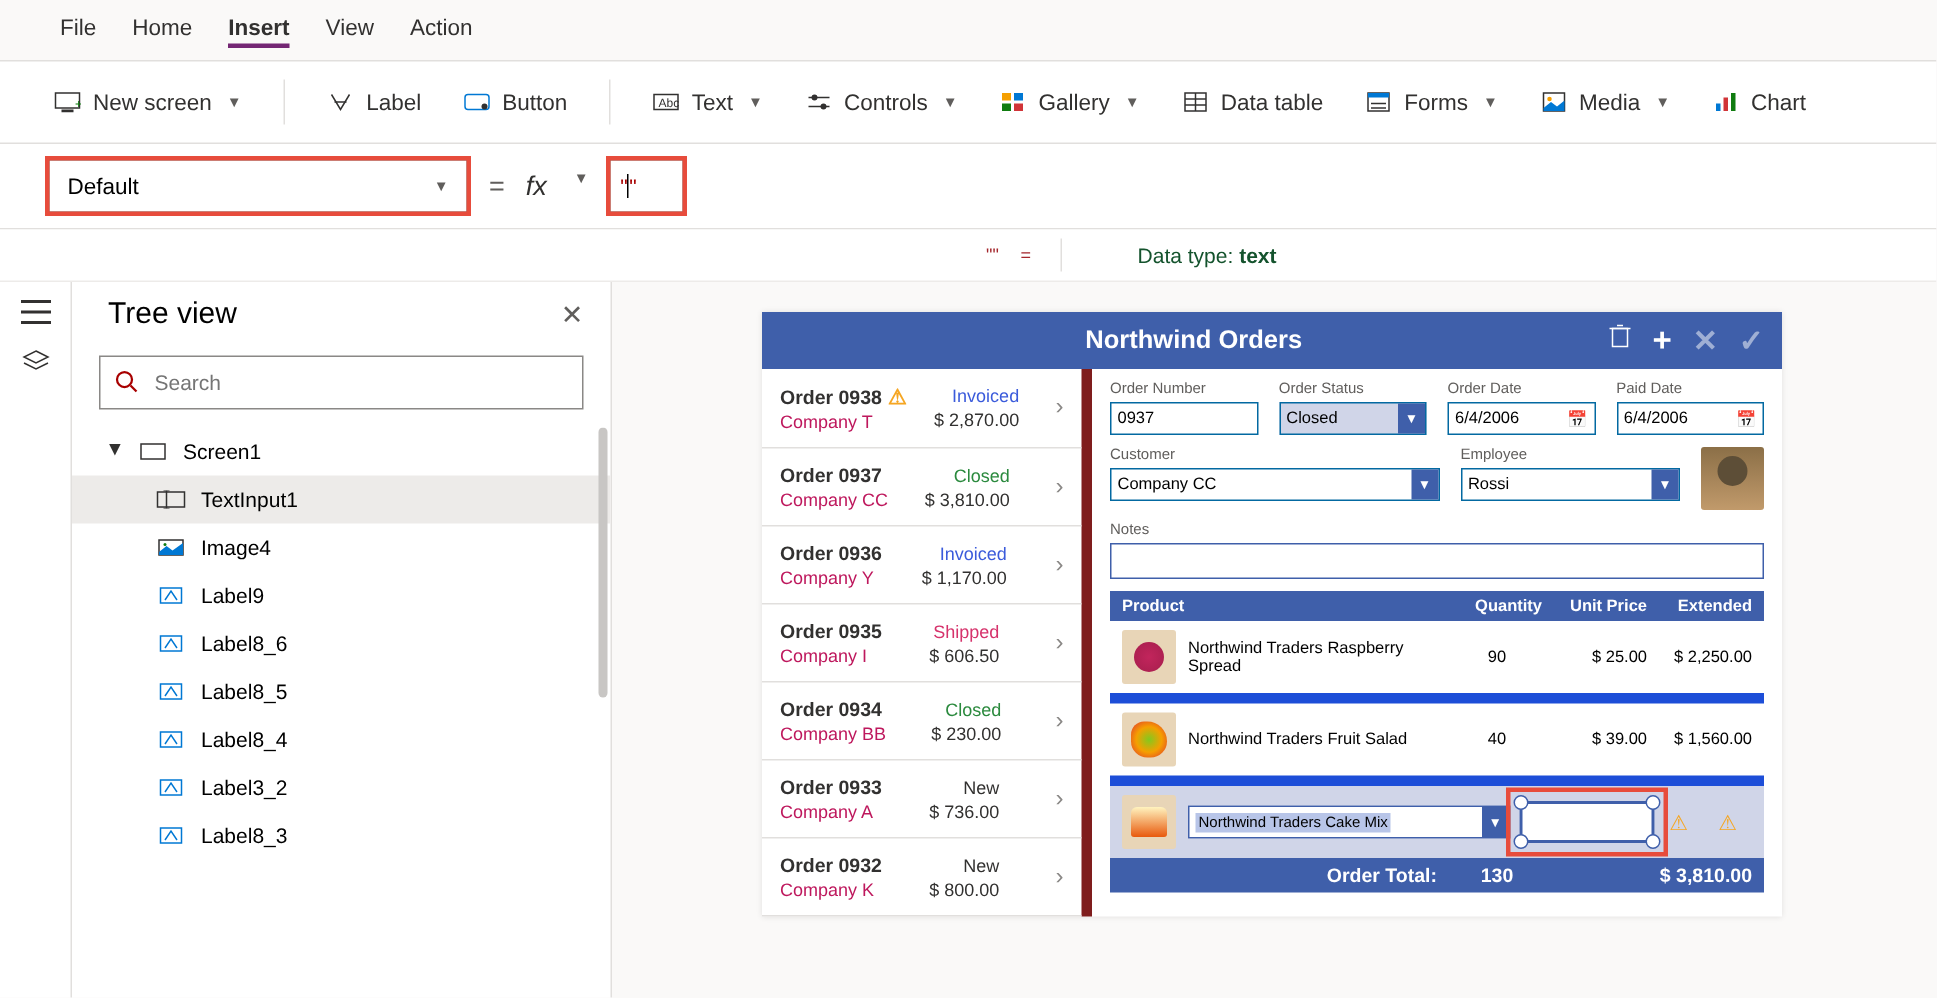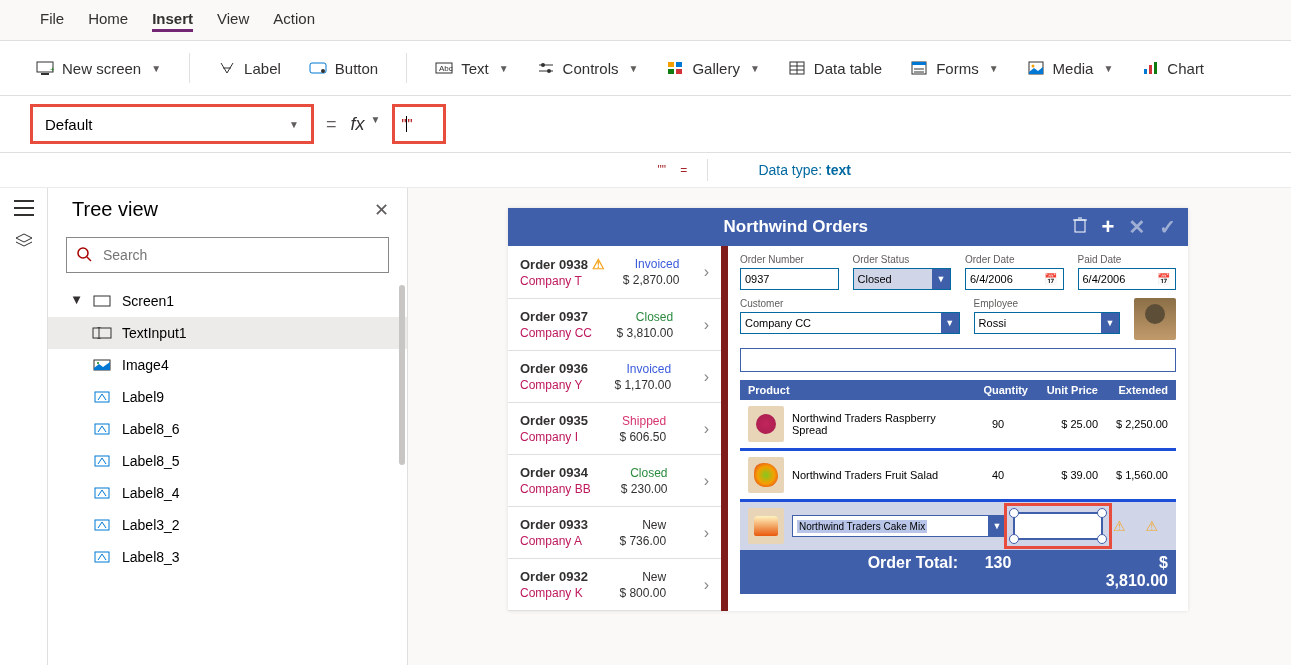--- a/index.html
+++ b/index.html
@@ -15,48 +15,48 @@
 .ribbon-item { display: flex; align-items: center; gap: 8px; cursor: pointer; color: #323130; }
 .ribbon-divider { width: 1px; height: 30px; background: #e1dfdd; }
 .ico { width: 18px; height: 18px; display: inline-flex; align-items: center; justify-content: center; }
 .chev { font-size: 10px; color: #605e5c; margin-left: 2px; }
 
 
 .formula-bar { display: flex; align-items: center; padding: 10px 32px; gap: 14px; background: #fff; border-bottom: 1px solid #e1dfdd; }
 .prop-selector { width: 280px; height: 36px; border: 1px solid #605e5c; display: flex; align-items: center; justify-content: space-between; padding: 0 12px; font-size: 15px; background: #fff; }
 .highlight-red { outline: 3px solid #e74c3c; outline-offset: -1px; }
 .eq { font-size: 18px; color: #605e5c; }
-.fx { font-style: italic; font-size: 18px; color: #323130; display: flex; align-items: flex-start; gap: 4px; }
+.fx { font-style: italic; font-size: 18px; color: #323130; display: flex; align-items: flex-start; gap: 16px; }
 .formula-input { width: 50px; height: 36px; border: 1px solid #605e5c; display: flex; align-items: center; padding: 0 6px; background: #fff; font-size: 14px; color: #a80000; font-family: monospace; }
 .cursor-blink { border-left: 1px solid #000; height: 16px; display: inline-block; }
 
 
 .result-bar { display: flex; align-items: center; padding: 6px 440px 6px 0; border-bottom: 1px solid #edebe9; background: #fff; font-size: 14px; gap: 30px; justify-content: flex-end; }
 .result-box { border-right: 1px solid #e1dfdd; padding: 4px 20px; font-family: monospace; color: #a4262c; font-size: 12px; }
-.data-type { padding-left: 20px; color: #0369a1; }
+.data-type { padding-left: 20px; color: #14532d; }
 .data-type b { font-weight: 600; }
 
 
 .main { display: flex; height: calc(100% - 150px); }
 .left-rail { width: 48px; background: #fff; border-right: 1px solid #e1dfdd; display: flex; flex-direction: column; align-items: center; padding-top: 12px; gap: 16px; }
 .rail-btn { width: 20px; height: 16px; display: flex; flex-direction: column; justify-content: space-between; cursor: pointer; }
 .rail-btn span { height: 2px; background: #323130; }
 .rail-icon { font-size: 18px; }
 
 
 .tree-panel { width: 360px; background: #fff; border-right: 1px solid #e1dfdd; display: flex; flex-direction: column; }
 .tree-header { display: flex; justify-content: space-between; align-items: center; padding: 10px 18px 10px 24px; font-size: 20px; font-weight: 400; }
 .tree-close { font-size: 18px; color: #605e5c; cursor: pointer; }
 .tree-search { margin: 6px 18px 12px; height: 36px; border: 1px solid #8a8886; display: flex; align-items: center; padding: 0 10px; gap: 10px; }
 .tree-search input { border: none; outline: none; font-size: 14px; flex: 1; }
 .tree-list { flex: 1; overflow-y: auto; position: relative; }
 .tree-scrollbar { position: absolute; right: 2px; top: 0; width: 6px; height: 180px; background: #c8c6c4; border-radius: 3px; }
 .tree-item { display: flex; align-items: center; gap: 10px; padding: 8px 18px; font-size: 14px; cursor: pointer; }
 .tree-item.lvl1 { padding-left: 24px; }
-.tree-item.lvl2 { padding-left: 44px; }
+.tree-item.lvl2 { padding-left: 56px; }
 .tree-item.selected { background: #edebe9; }
 .tree-caret { font-size: 10px; color: #323130; transform: rotate(90deg); width: 10px; }
 .tree-ico { width: 20px; height: 16px; display: inline-flex; align-items: center; justify-content: center; }
 
 
 .canvas { flex: 1; background: #faf9f8; padding: 20px 40px; position: relative; overflow: hidden; }
 .app-frame { width: 680px; background: #fff; display: flex; flex-direction: column; box-shadow: 0 0 4px rgba(0,0,0,.1); margin-left: 60px; }
 .app-title { background: #3f5faa; color: #fff; display: flex; align-items: center; padding: 6px 12px; font-size: 17px; font-weight: 600; }
 .app-title-text { flex: 1; text-align: center; }
 .app-title-icons { display: flex; gap: 14px; font-size: 20px; align-items: center; }
@@ -88,21 +88,21 @@
 .field .fval .cal { color: #3f5faa; font-size: 11px; }
 .avatar { width: 42px; height: 42px; background: linear-gradient(#8b6f47, #c19a6b); border-radius: 2px; position: relative; overflow: hidden; }
 .avatar::after { content: ''; position: absolute; top: 6px; left: 11px; width: 20px; height: 20px; background: #5d4e37; border-radius: 50%; }
 .notes-box { height: 24px; border: 1px solid #3f5faa; width: 100%; }
 
 .products-hdr { background: #3f5faa; color: #fff; display: flex; padding: 4px 8px; font-size: 11px; font-weight: 600; }
 .ph-prod { flex: 1; }
 .ph-qty { width: 60px; text-align: right; }
 .ph-unit { width: 70px; text-align: right; }
 .ph-ext { width: 70px; text-align: right; }
-.prod-row { display: flex; align-items: center; padding: 6px 8px; font-size: 11px; border-bottom: 3px solid #1d4ed8; }
+.prod-row { display: flex; align-items: center; padding: 6px 8px; font-size: 11px; border-bottom: 7px solid #1d4ed8; }
 .prod-img { width: 36px; height: 36px; background: #e8d5b7; border-radius: 2px; margin-right: 8px; position: relative; overflow: hidden; }
 .prod-img.raspberry::after { content: ''; position: absolute; top: 8px; left: 8px; width: 20px; height: 20px; background: radial-gradient(#c2255c, #a61e4d); border-radius: 50%; }
 .prod-img.salad::after { content: ''; position: absolute; top: 6px; left: 6px; width: 24px; height: 24px; background: radial-gradient(#82c91e, #f59f00, #e03131); border-radius: 40% 60% 50% 50%; }
 .prod-img.cake::after { content: ''; position: absolute; top: 8px; left: 6px; width: 24px; height: 20px; background: linear-gradient(#fff3bf, #e8590c); border-radius: 4px 4px 2px 2px; }
 .prod-name { flex: 1; }
 .prod-qty { width: 60px; text-align: center; }
 .prod-unit { width: 70px; text-align: right; }
 .prod-ext { width: 70px; text-align: right; }
 
 .edit-row { display: flex; align-items: center; padding: 6px 8px; background: #d0d5e8; position: relative; }
@@ -110,21 +110,21 @@
 .edit-combo .dd { width: 18px; height: 20px; background: #3f5faa; color: #fff; display: flex; align-items: center; justify-content: center; font-size: 9px; margin-left: auto; margin-right: -4px; }
 .selected-input { position: relative; width: 90px; height: 28px; border: 2px solid #3f5faa; background: #fff; }
 .sel-handle { position: absolute; width: 10px; height: 10px; background: #fff; border: 1px solid #3f5faa; border-radius: 50%; }
 .sel-handle.tl { top: -6px; left: -6px; }
 .sel-handle.tr { top: -6px; right: -6px; }
 .sel-handle.bl { bottom: -6px; left: -6px; }
 .sel-handle.br { bottom: -6px; right: -6px; }
 .red-box { outline: 3px solid #e74c3c; outline-offset: 6px; }
 .warn-icon { color: #f5a623; font-size: 14px; margin: 0 10px; }
 
-.total-row { background: #3f5faa; color: #fff; display: flex; padding: 4px 8px; font-size: 16px; font-weight: 600; }
+.total-row { background: #3f5faa; color: #fff; display: flex; padding: 4px 8px; font-size: 13px; font-weight: 600; }
 .total-lbl { flex: 1; text-align: right; padding-right: 10px; }
 .total-qty { width: 60px; text-align: center; }
 .total-spacer { width: 70px; }
 .total-amt { width: 70px; text-align: right; }
 </style>
 </head>
 <body>
 
 <div class="menu-bar">
   <span class="menu-item">File</span>
@@ -518,20 +518,21 @@
             <div class="field">
                 <label>Employee</label>
                 <div class="fval">
                   <span>Rossi</span>
                   <span class="dd">▼</span>
                 </div>
               </div>
             <div class="avatar"></div>
           </div>
           <div class="field">
+              <label>Notes</label>
               <div class="notes-box"></div>
             </div>
 
           <div class="products-hdr" style="margin-top:8px">
             <span class="ph-prod">Product</span>
             <span class="ph-qty">Quantity</span>
             <span class="ph-unit">Unit Price</span>
             <span class="ph-ext">Extended</span>
           </div>
           <div id="products">

